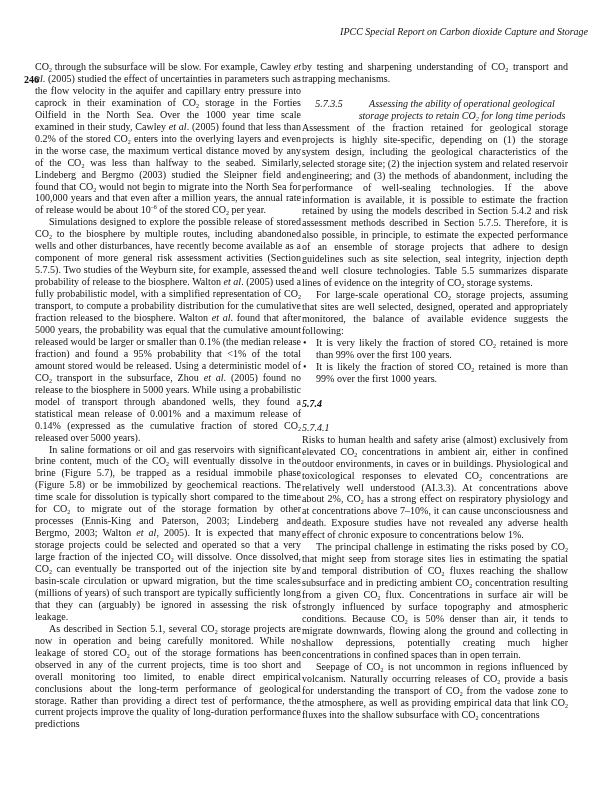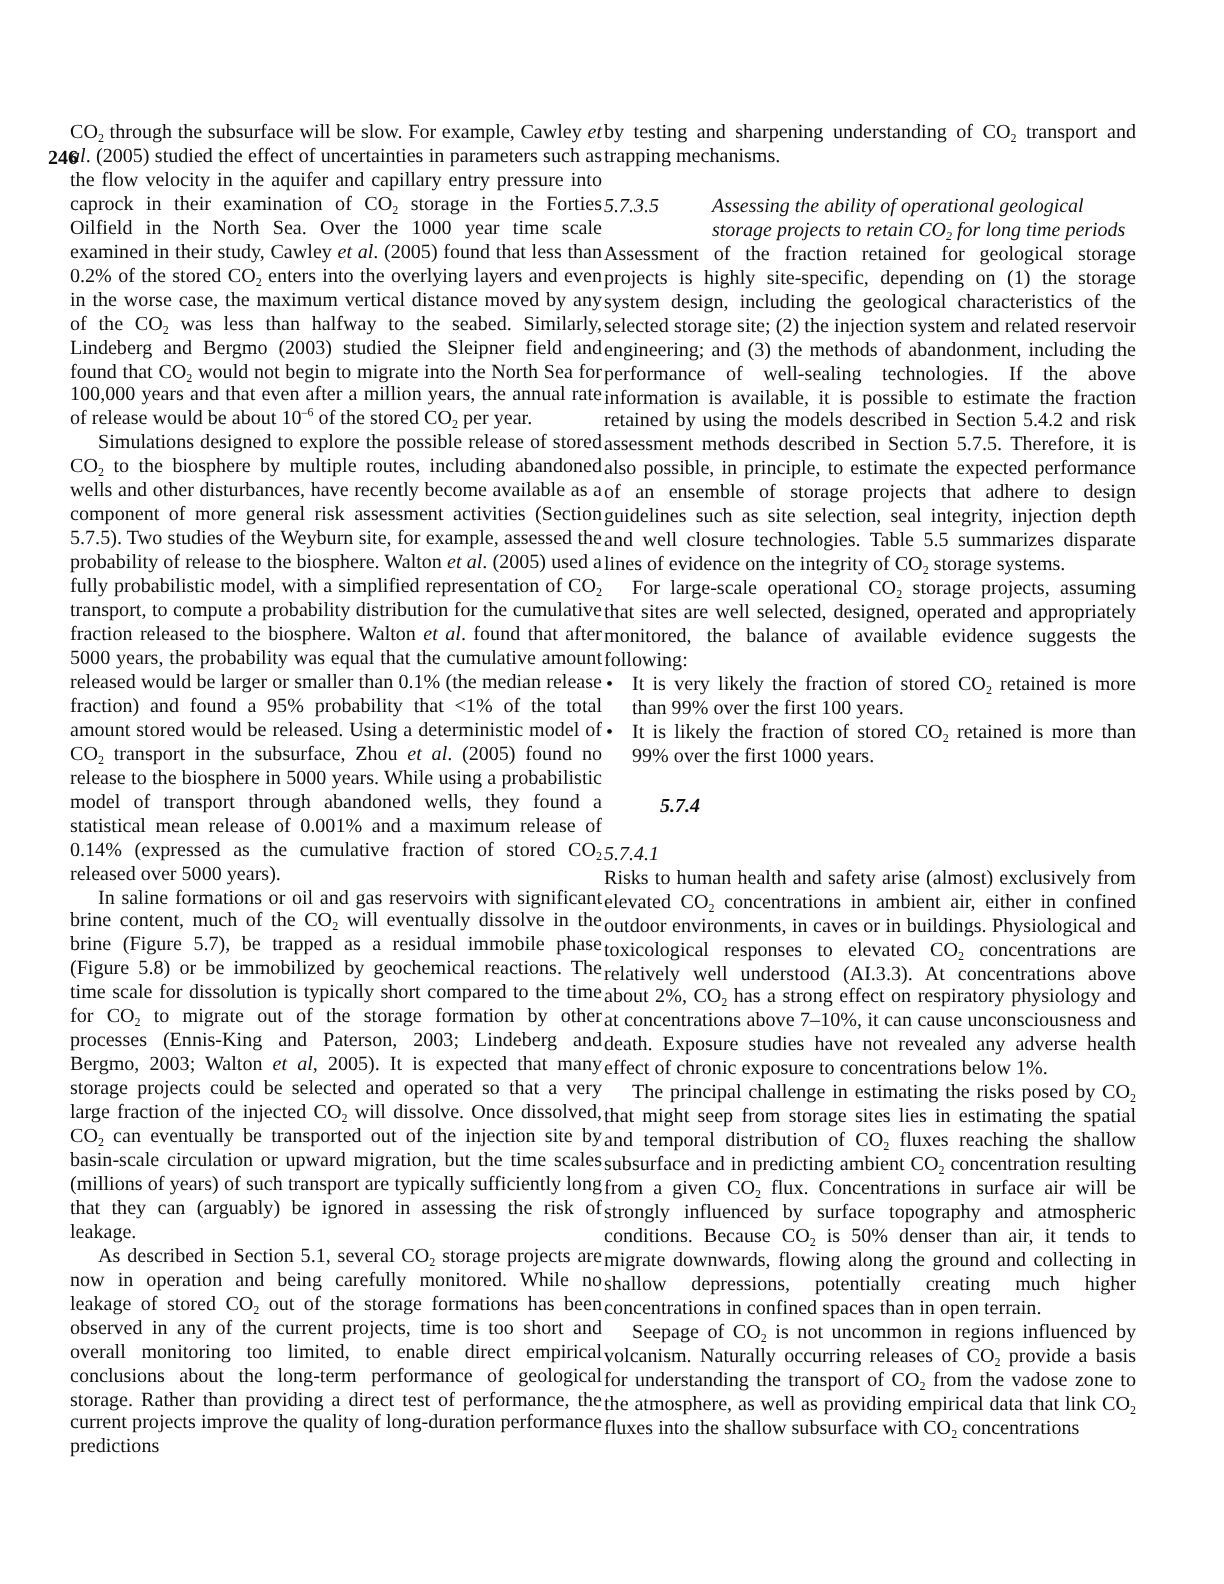--- a/index.html
+++ b/index.html
@@ -8,36 +8,37 @@
   .header { position: absolute; top: 26px; left: 24px; right: 24px; height: 14px; }
   .page-num { position: absolute; left: 0; top: 0; font-weight: bold; font-size: 10px; margin-top: 48px; }
   .running-title { position: absolute; right: 0; top: 0; font-style: italic; font-size: 10px; }
   .col { position: absolute; top: 61px; width: 266px; font-size: 10.05px; line-height: 11.95px; }
   .col.left { left: 35px; }
   .col.right { left: 302px; }
   p { margin: 0; text-align: justify; text-align-last: auto; }
   p.indent { text-indent: 14px; }
   sub { font-size: 6px; vertical-align: -2px; line-height: 0; }
   sup { font-size: 6px; vertical-align: 4px; line-height: 0; }
-  .h3 { font-style: italic; font-size: 10px; margin: 13px 0 0 0; display: flex; }
+  .h3 { font-style: italic; font-size: 10px; margin: 13px 0 0 0; display: flex; text-align: center; }
   .h3 .num { width: 54px; flex: none; }
   .h3 .ttl { flex: 1; }
   .h2 { font-style: italic; font-weight: bold; font-size: 10px; margin: 13px 0 12px 0; display: flex; }
-  .h2 .num { width: 54px; flex: none; margin-left: 28px; }
+  .h2 .num { width: 54px; flex: none; }
   .h4 { font-style: italic; font-size: 10px; display: flex; }
   .h4 .num { width: 54px; flex: none; }
   ul { margin: 0; padding: 0; list-style: none; }
   li { position: relative; padding-left: 14px; text-align: justify; }
   li::before { content: "•"; position: absolute; left: 1px; top: 0; }
 </style>
 </head>
 <body>
 
 <div class="header">
   <span class="page-num">246</span>
+  <span class="running-title">IPCC Special Report on Carbon dioxide Capture and Storage</span>
 </div>
 
 <div class="col left">
     <p>CO<sub>2</sub> through the subsurface will be slow. For example, Cawley <em>et al</em>. (2005) studied the effect of uncertainties in parameters such as the flow velocity in the aquifer and capillary entry pressure into caprock in their examination of CO<sub>2</sub> storage in the Forties Oilfield in the North Sea. Over the 1000 year time scale examined in their study, Cawley <em>et al</em>. (2005) found that less than 0.2% of the stored CO<sub>2</sub> enters into the overlying layers and even in the worse case, the maximum vertical distance moved by any of the CO<sub>2</sub> was less than halfway to the seabed. Similarly, Lindeberg and Bergmo (2003) studied the Sleipner field and found that CO<sub>2</sub> would not begin to migrate into the North Sea for 100,000 years and that even after a million years, the annual rate of release would be about 10<sup>–6</sup> of the stored CO<sub>2</sub> per year.</p>
     <p class="indent">Simulations designed to explore the possible release of stored CO<sub>2</sub> to the biosphere by multiple routes, including abandoned wells and other disturbances, have recently become available as a component of more general risk assessment activities (Section 5.7.5). Two studies of the Weyburn site, for example, assessed the probability of release to the biosphere. Walton <em>et al</em>. (2005) used a fully probabilistic model, with a simplified representation of CO<sub>2</sub> transport, to compute a probability distribution for the cumulative fraction released to the biosphere. Walton <em>et al</em>. found that after 5000 years, the probability was equal that the cumulative amount released would be larger or smaller than 0.1% (the median release fraction) and found a 95% probability that &lt;1% of the total amount stored would be released. Using a deterministic model of CO<sub>2</sub> transport in the subsurface, Zhou <em>et al</em>. (2005) found no release to the biosphere in 5000 years. While using a probabilistic model of transport through abandoned wells, they found a statistical mean release of 0.001% and a maximum release of 0.14% (expressed as the cumulative fraction of stored CO<sub>2</sub> released over 5000 years).</p>
     <p class="indent">In saline formations or oil and gas reservoirs with significant brine content, much of the CO<sub>2</sub> will eventually dissolve in the brine (Figure 5.7), be trapped as a residual immobile phase (Figure 5.8) or be immobilized by geochemical reactions. The time scale for dissolution is typically short compared to the time for CO<sub>2</sub> to migrate out of the storage formation by other processes (Ennis-King and Paterson, 2003; Lindeberg and Bergmo, 2003; Walton <em>et al</em>, 2005). It is expected that many storage projects could be selected and operated so that a very large fraction of the injected CO<sub>2</sub> will dissolve. Once dissolved, CO<sub>2</sub> can eventually be transported out of the injection site by basin-scale circulation or upward migration, but the time scales (millions of years) of such transport are typically sufficiently long that they can (arguably) be ignored in assessing the risk of leakage.</p>
     <p class="indent">As described in Section 5.1, several CO<sub>2</sub> storage projects are now in operation and being carefully monitored. While no leakage of stored CO<sub>2</sub> out of the storage formations has been observed in any of the current projects, time is too short and overall monitoring too limited, to enable direct empirical conclusions about the long-term performance of geological storage. Rather than providing a direct test of performance, the current projects improve the quality of long-duration performance predictions</p>
   </div>
 <div class="col right">
     <p>by testing and sharpening understanding of CO<sub>2</sub> transport and trapping mechanisms.</p>

